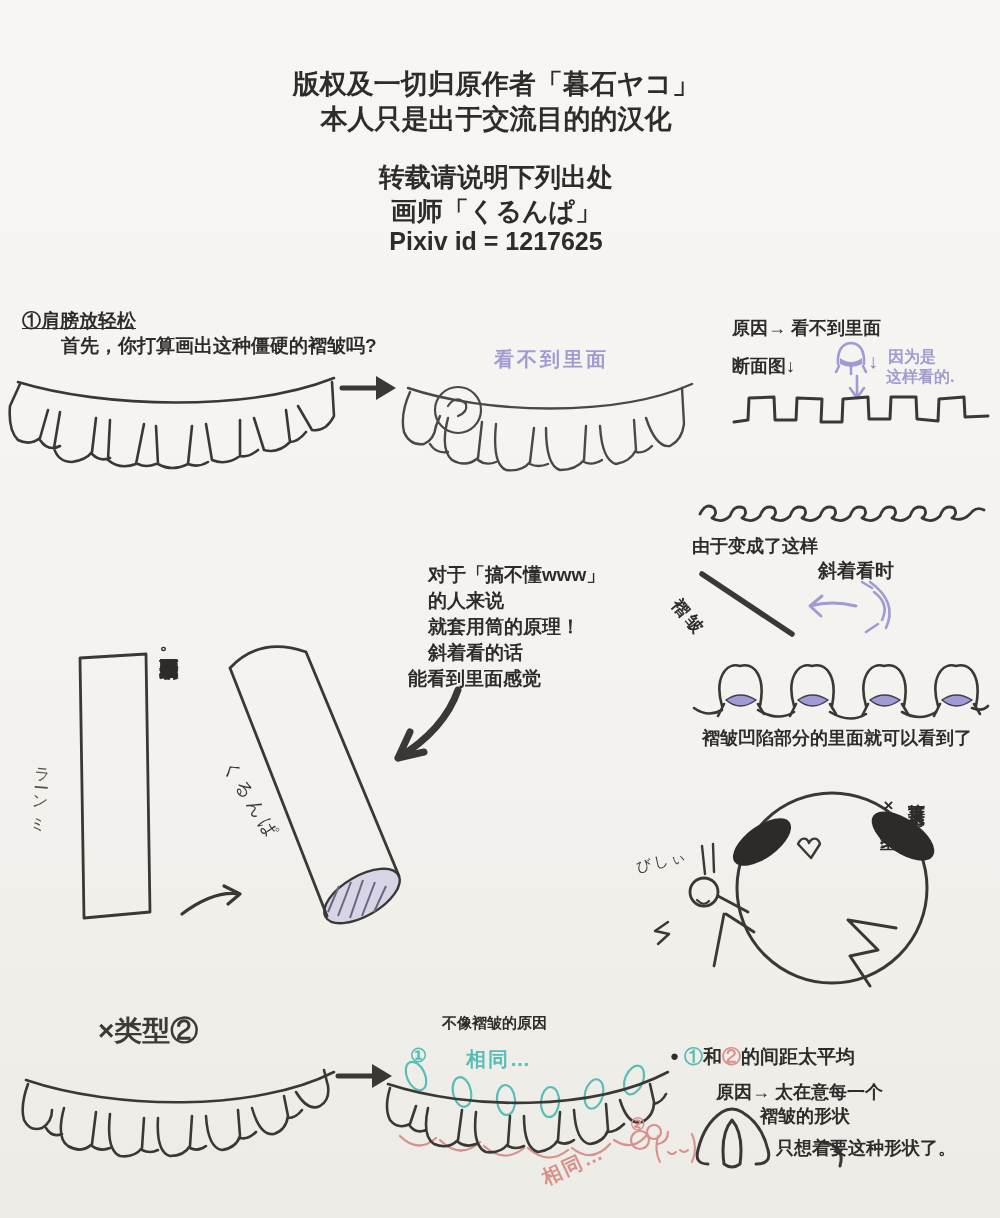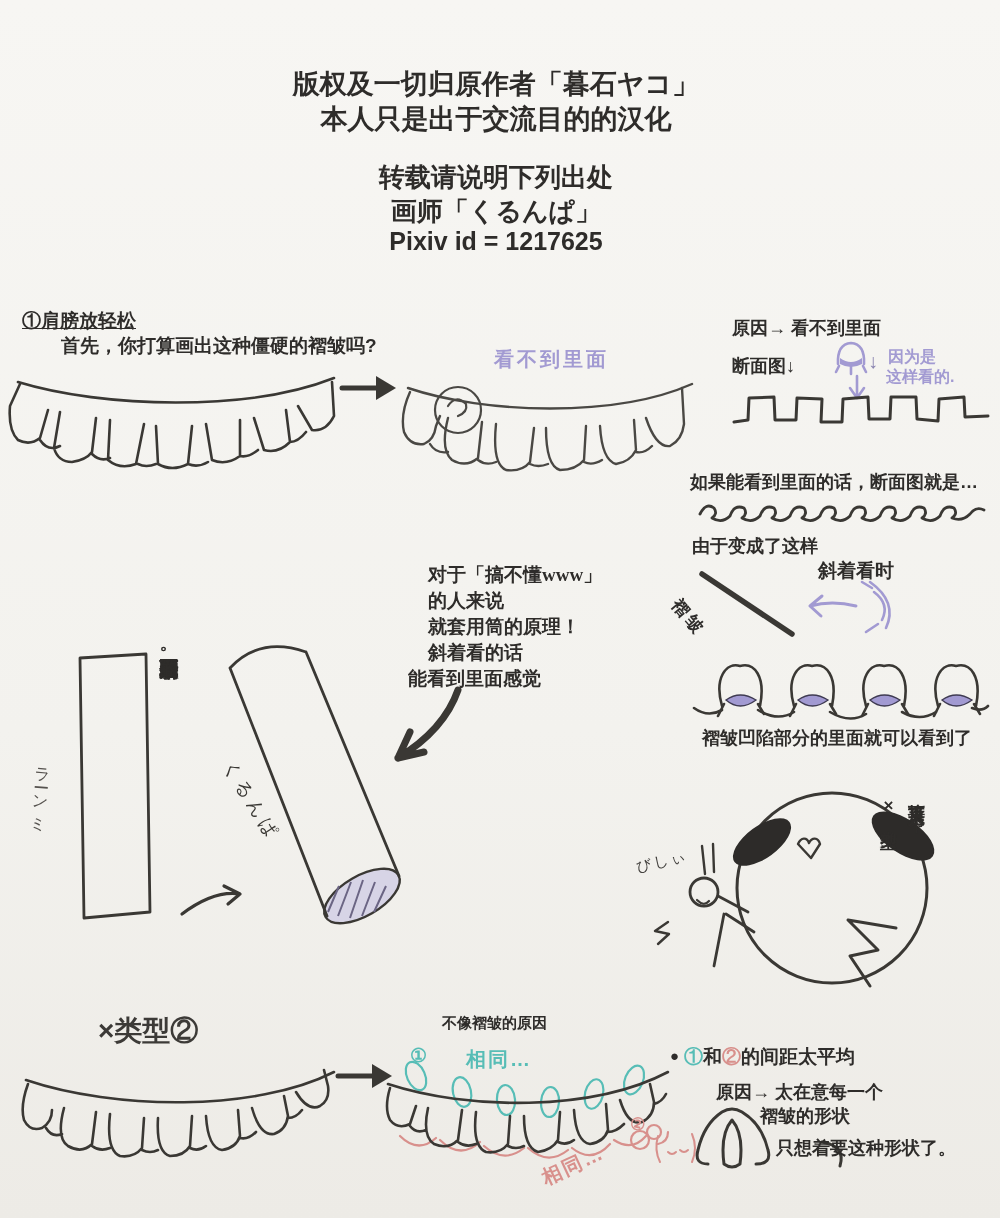--- a/index.html
+++ b/index.html
@@ -74,21 +74,20 @@
     <path class="pur" stroke-width="2.6" d="M11,2 L11,22 M11,24 L4,14 M11,24 L18,14"></path>
   </svg>
   <div class="t b" style="left: 868px; top: 350px; font-size: 20px; color: rgb(138, 132, 176);">↓</div>
   <div class="t b" style="left: 888px; top: 347px; font-size: 16px; color: rgb(162, 154, 210);">因为是</div>
   <div class="t b" style="left: 886px; top: 367px; font-size: 16px; color: rgb(162, 154, 210);">这样看的.</div>
 
   <svg style="left:732px;top:386px;" width="260" height="50" viewBox="0 0 260 50">
     <path class="ink" stroke-width="3" d="M2,36 L16,34 L17,12 L42,11 L43,34 L64,34 L65,12 L90,13 L89,36 L110,36 L111,13 L136,11 L137,33 L158,33 L159,11 L184,11 L185,33 L206,35 L207,13 L232,11 L233,31 L256,30"></path>
   </svg>
 
-  <div class="t b" style="left:690px;top:470px;font-size:18px;">如果能看到里面的话，断面图就是…</div>
 
   <svg style="left:698px;top:498px;" width="288" height="30" viewBox="0 0 288 30">
     <path class="ink" stroke-width="2.8" d="M2,16 Q8,4 16,10 Q20,16 14,20 Q24,26 32,18 Q36,6 46,10 Q50,16 44,20 Q54,26 62,18 Q66,6 76,10 Q80,16 74,20 Q84,26 92,18 Q96,6 106,10 Q110,16 104,20 Q114,26 122,18 Q126,6 136,10 Q140,16 134,20 Q144,26 152,18 Q156,6 166,10 Q170,16 164,20 Q174,26 182,18 Q186,6 196,10 Q200,16 194,20 Q204,26 212,18 Q216,6 226,10 Q230,16 224,20 Q234,26 242,18 Q246,6 256,10 Q260,16 254,20 Q264,24 272,16 Q278,8 286,12"></path>
   </svg>
 
   <div class="t b" style="left:692px;top:534px;font-size:18px;">由于变成了这样</div>
   <div class="t b" style="left:818px;top:558px;font-size:19px;">斜着看时</div>
 
   <svg style="left:694px;top:566px;" width="108" height="78" viewBox="0 0 108 78">
     <line class="ink" stroke-width="5.5" x1="8" y1="8" x2="98" y2="68"></line>
@@ -108,21 +107,21 @@
     <path d="M106,42 Q120,54 136,42 Q120,32 106,42 Z" fill="#a29ad2" stroke="#3f3b52" stroke-width="1.4"></path>
     <path d="M178,42 Q192,54 208,42 Q192,32 178,42 Z" fill="#a29ad2" stroke="#3f3b52" stroke-width="1.4"></path>
     <path d="M250,42 Q264,54 280,42 Q264,32 250,42 Z" fill="#a29ad2" stroke="#3f3b52" stroke-width="1.4"></path>
     <path class="ink" stroke-width="2.6" d="M30,48 C22,20 34,4 48,8 C62,4 74,18 68,48 M32,46 L26,58 M66,46 L72,56
       M102,48 C94,20 106,4 120,8 C134,4 146,18 140,48 M104,46 L98,58 M138,46 L144,56
       M174,48 C166,20 178,4 192,8 C206,4 218,18 212,48 M176,46 L170,58 M210,46 L216,56
       M246,48 C238,20 250,4 264,8 C278,4 290,18 284,48 M248,46 L242,58 M282,46 L288,56"></path>
   </svg>
   <div class="t b" style="left:702px;top:726px;font-size:18px;">褶皱凹陷部分的里面就可以看到了</div>
 
-  <div class="t b" style="left:428px;top:562px;font-size:19px;font-family:Liberation Serif, serif;">对于「搞不懂www」</div>
+  <div class="t b" style="left:428px;top:562px;font-size:19px;">对于「搞不懂www」</div>
   <div class="t b" style="left:428px;top:588px;font-size:19px;">的人来说</div>
   <div class="t b" style="left:428px;top:614px;font-size:19px;">就套用筒的原理！</div>
   <div class="t b" style="left:428px;top:640px;font-size:19px;">斜着看的话</div>
   <div class="t b" style="left:408px;top:666px;font-size:19px;">能看到里面感觉</div>
 
   <svg style="left:382px;top:684px;" width="85" height="88" viewBox="0 0 85 88">
     <path class="ink" stroke-width="7" d="M76,6 Q62,46 16,74 M16,74 L42,68 M16,74 L28,48"></path>
   </svg>
 
   <svg style="left:70px;top:648px;" width="88" height="278" viewBox="0 0 88 278">

